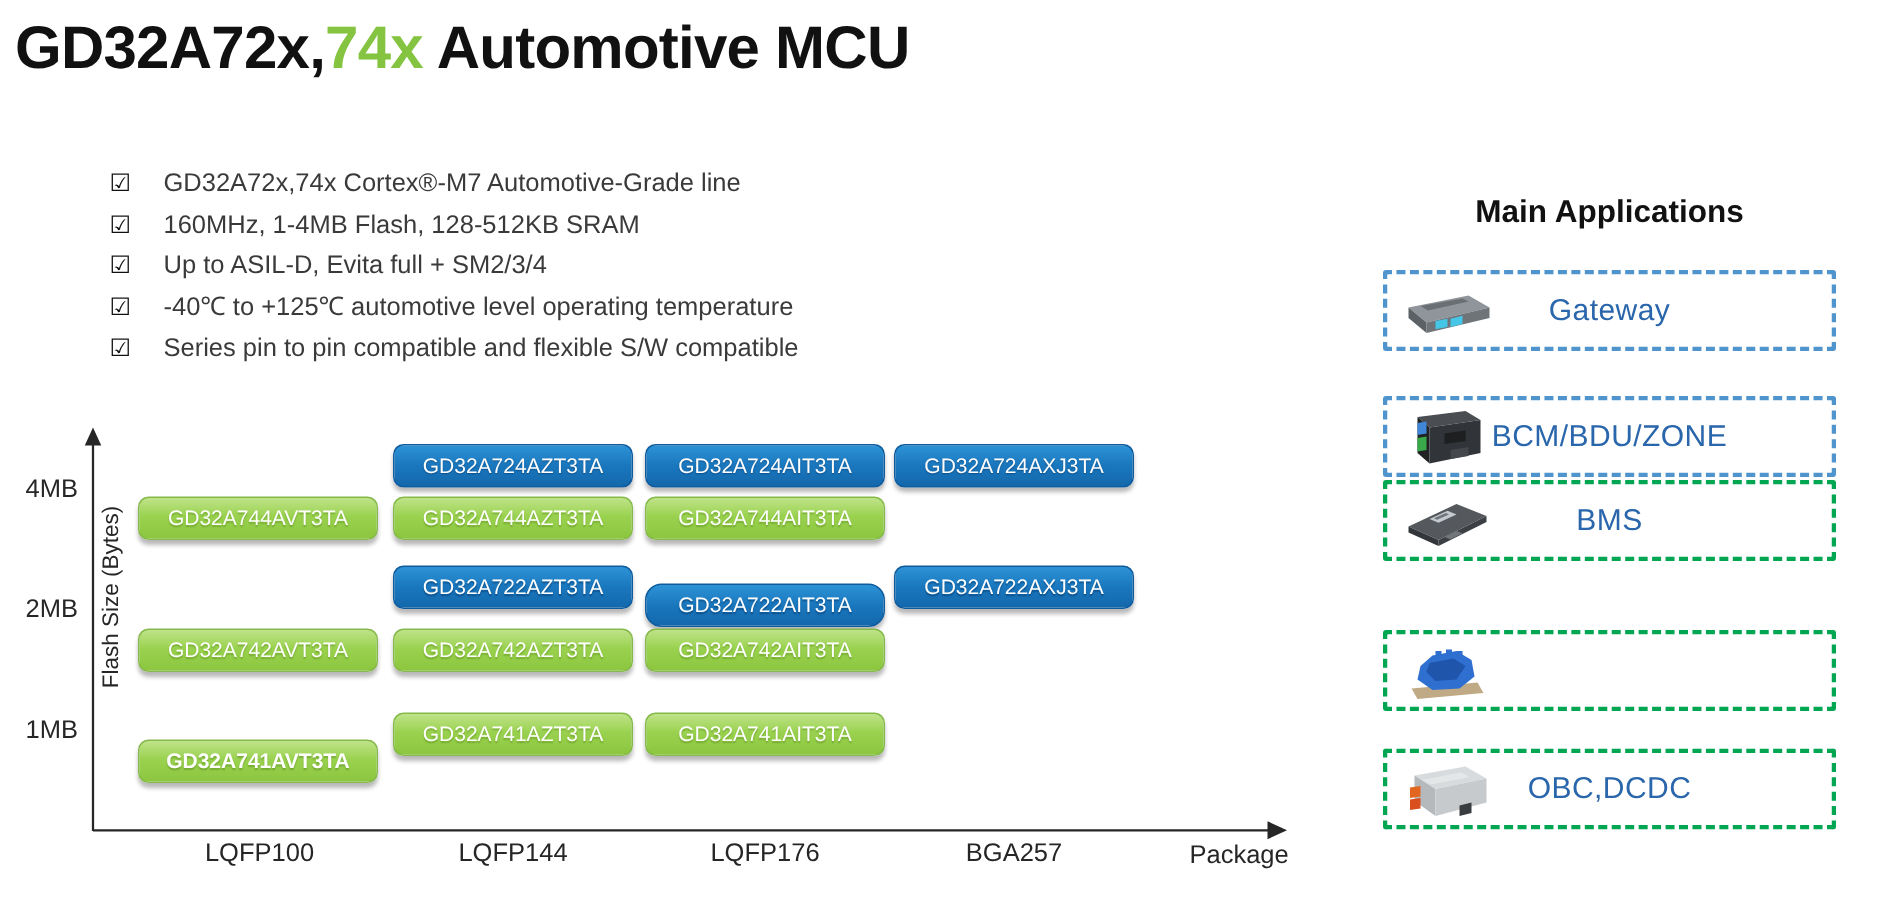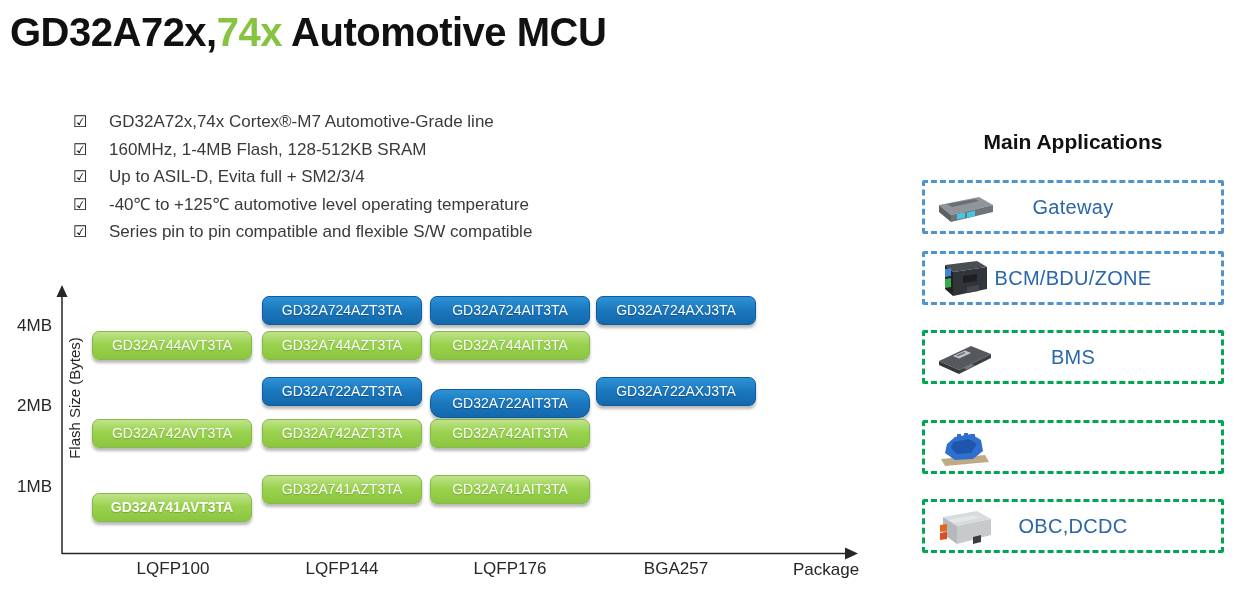--- a/index.html
+++ b/index.html
@@ -108,34 +108,34 @@
         <polygon points="6,20 46,12 60,20 18,30" fill="#8f959a"></polygon>
         <polygon points="14,19 42,14 46,16 19,22" fill="#4b5054" opacity="0.55"></polygon>
         <polygon points="6,20 6,27 18,37 18,30" fill="#5c6165"></polygon>
         <polygon points="18,30 60,20 60,27 18,37" fill="#6e7478"></polygon>
         <polygon points="24,29 32,27.5 32,33 24,34.5" fill="#45c6e6"></polygon>
         <polygon points="34,27.5 42,25.5 42,31 34,33" fill="#45c6e6"></polygon>
       </svg>
       <div class="app-label">Gateway</div>
     </div>
 
-    <div class="app-box" style="top:251px">
+    <div class="app-box" style="top:264px">
       <svg class="app-icon" viewBox="0 0 64 46">
         <polygon points="12,9 44,5 54,11 20,16" fill="#4a4e52"></polygon>
         <polygon points="12,9 12,33 20,40 20,16" fill="#202224"></polygon>
         <polygon points="20,16 54,11 54,33 20,40" fill="#313438"></polygon>
         <polygon points="12,13 18,12 18,20 12,21" fill="#3f86d8"></polygon>
         <polygon points="12,23 18,22 18,31 12,32" fill="#3aa94a"></polygon>
         <polygon points="30,20 44,18 44,25 30,27" fill="#1d1f21"></polygon>
         <polygon points="34,31 46,29 46,35 34,37" fill="#44484c"></polygon>
       </svg>
       <div class="app-label">BCM/BDU/ZONE</div>
     </div>
 
-    <div class="app-box green" style="top:330px">
+    <div class="app-box green" style="top:320px">
       <svg class="app-icon" viewBox="0 0 64 46">
         <polygon points="6,26 38,11 58,19 26,35" fill="#55595e"></polygon>
         <polygon points="6,26 6,30 26,39 26,35" fill="#33363a"></polygon>
         <polygon points="26,35 58,19 58,23 26,39" fill="#3c4045"></polygon>
         <polygon points="20,21 32,15.5 38,18 26,23.5" fill="#c3c9cf"></polygon>
         <polygon points="23,20.5 31,17 33,18 25,21.5" fill="#6f757b"></polygon>
         <polygon points="30,33 38,29 42,30.5 34,34.5" fill="#71767b"></polygon>
       </svg>
       <div class="app-label">BMS</div>
     </div>

